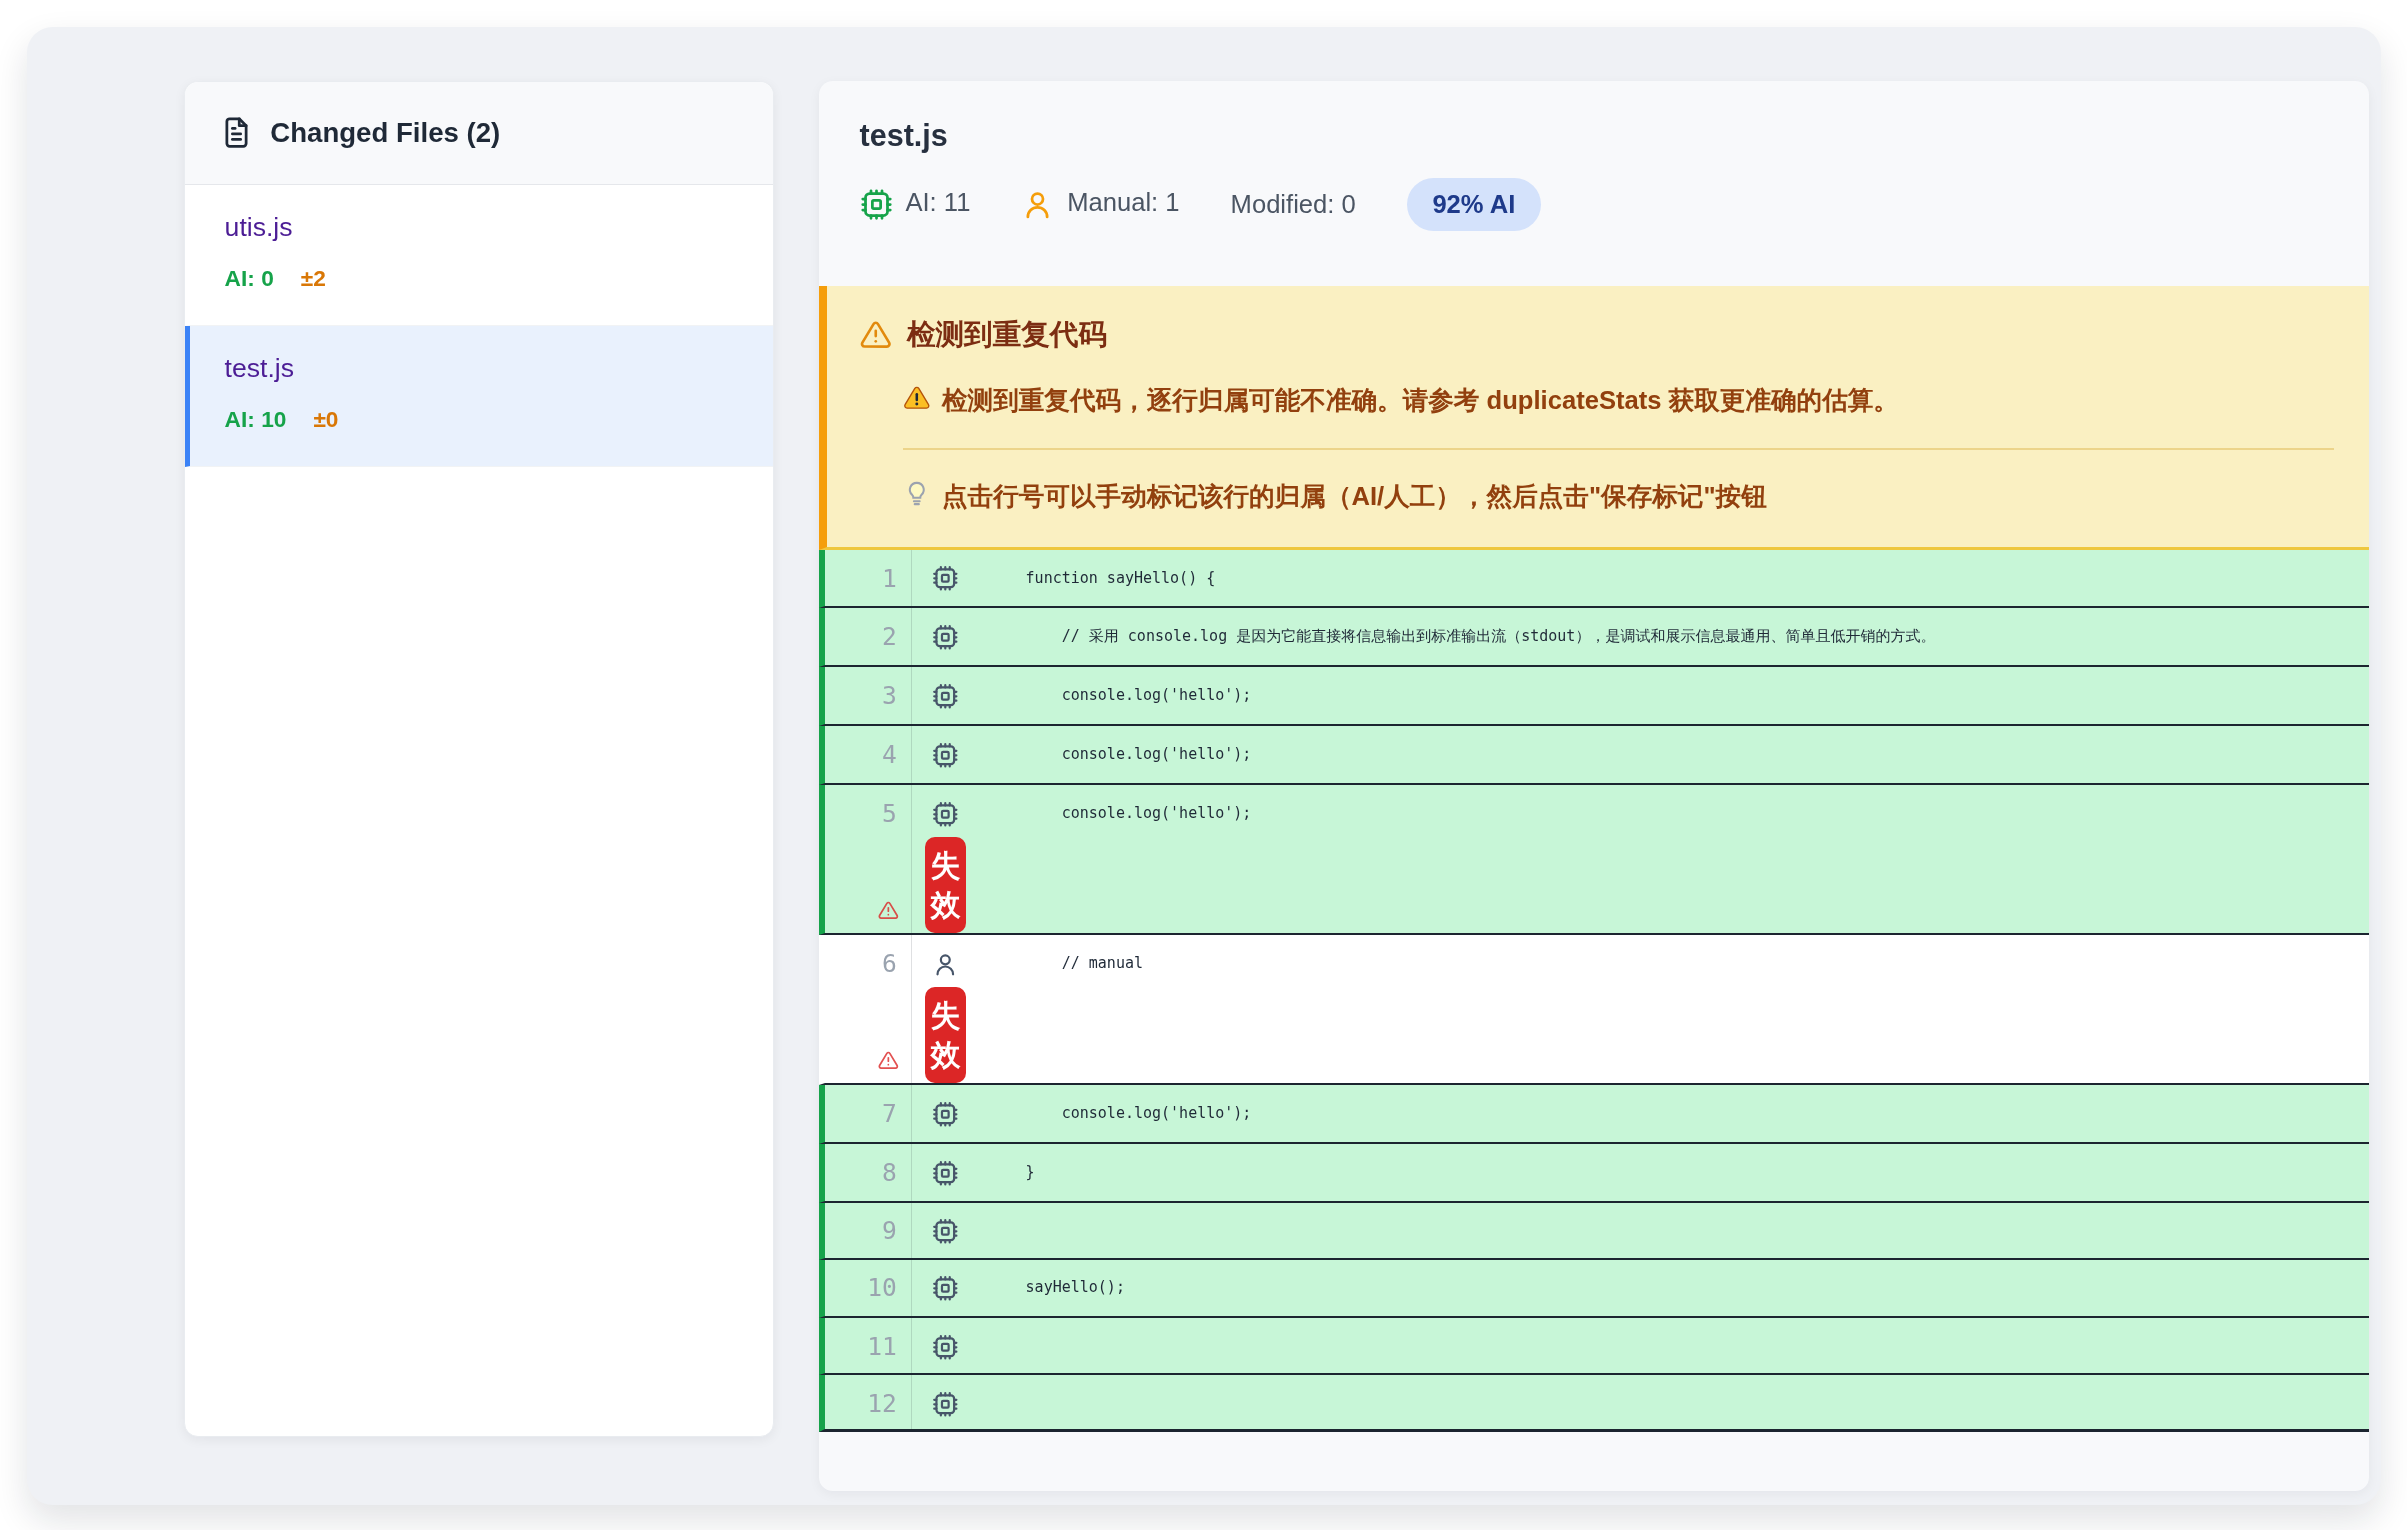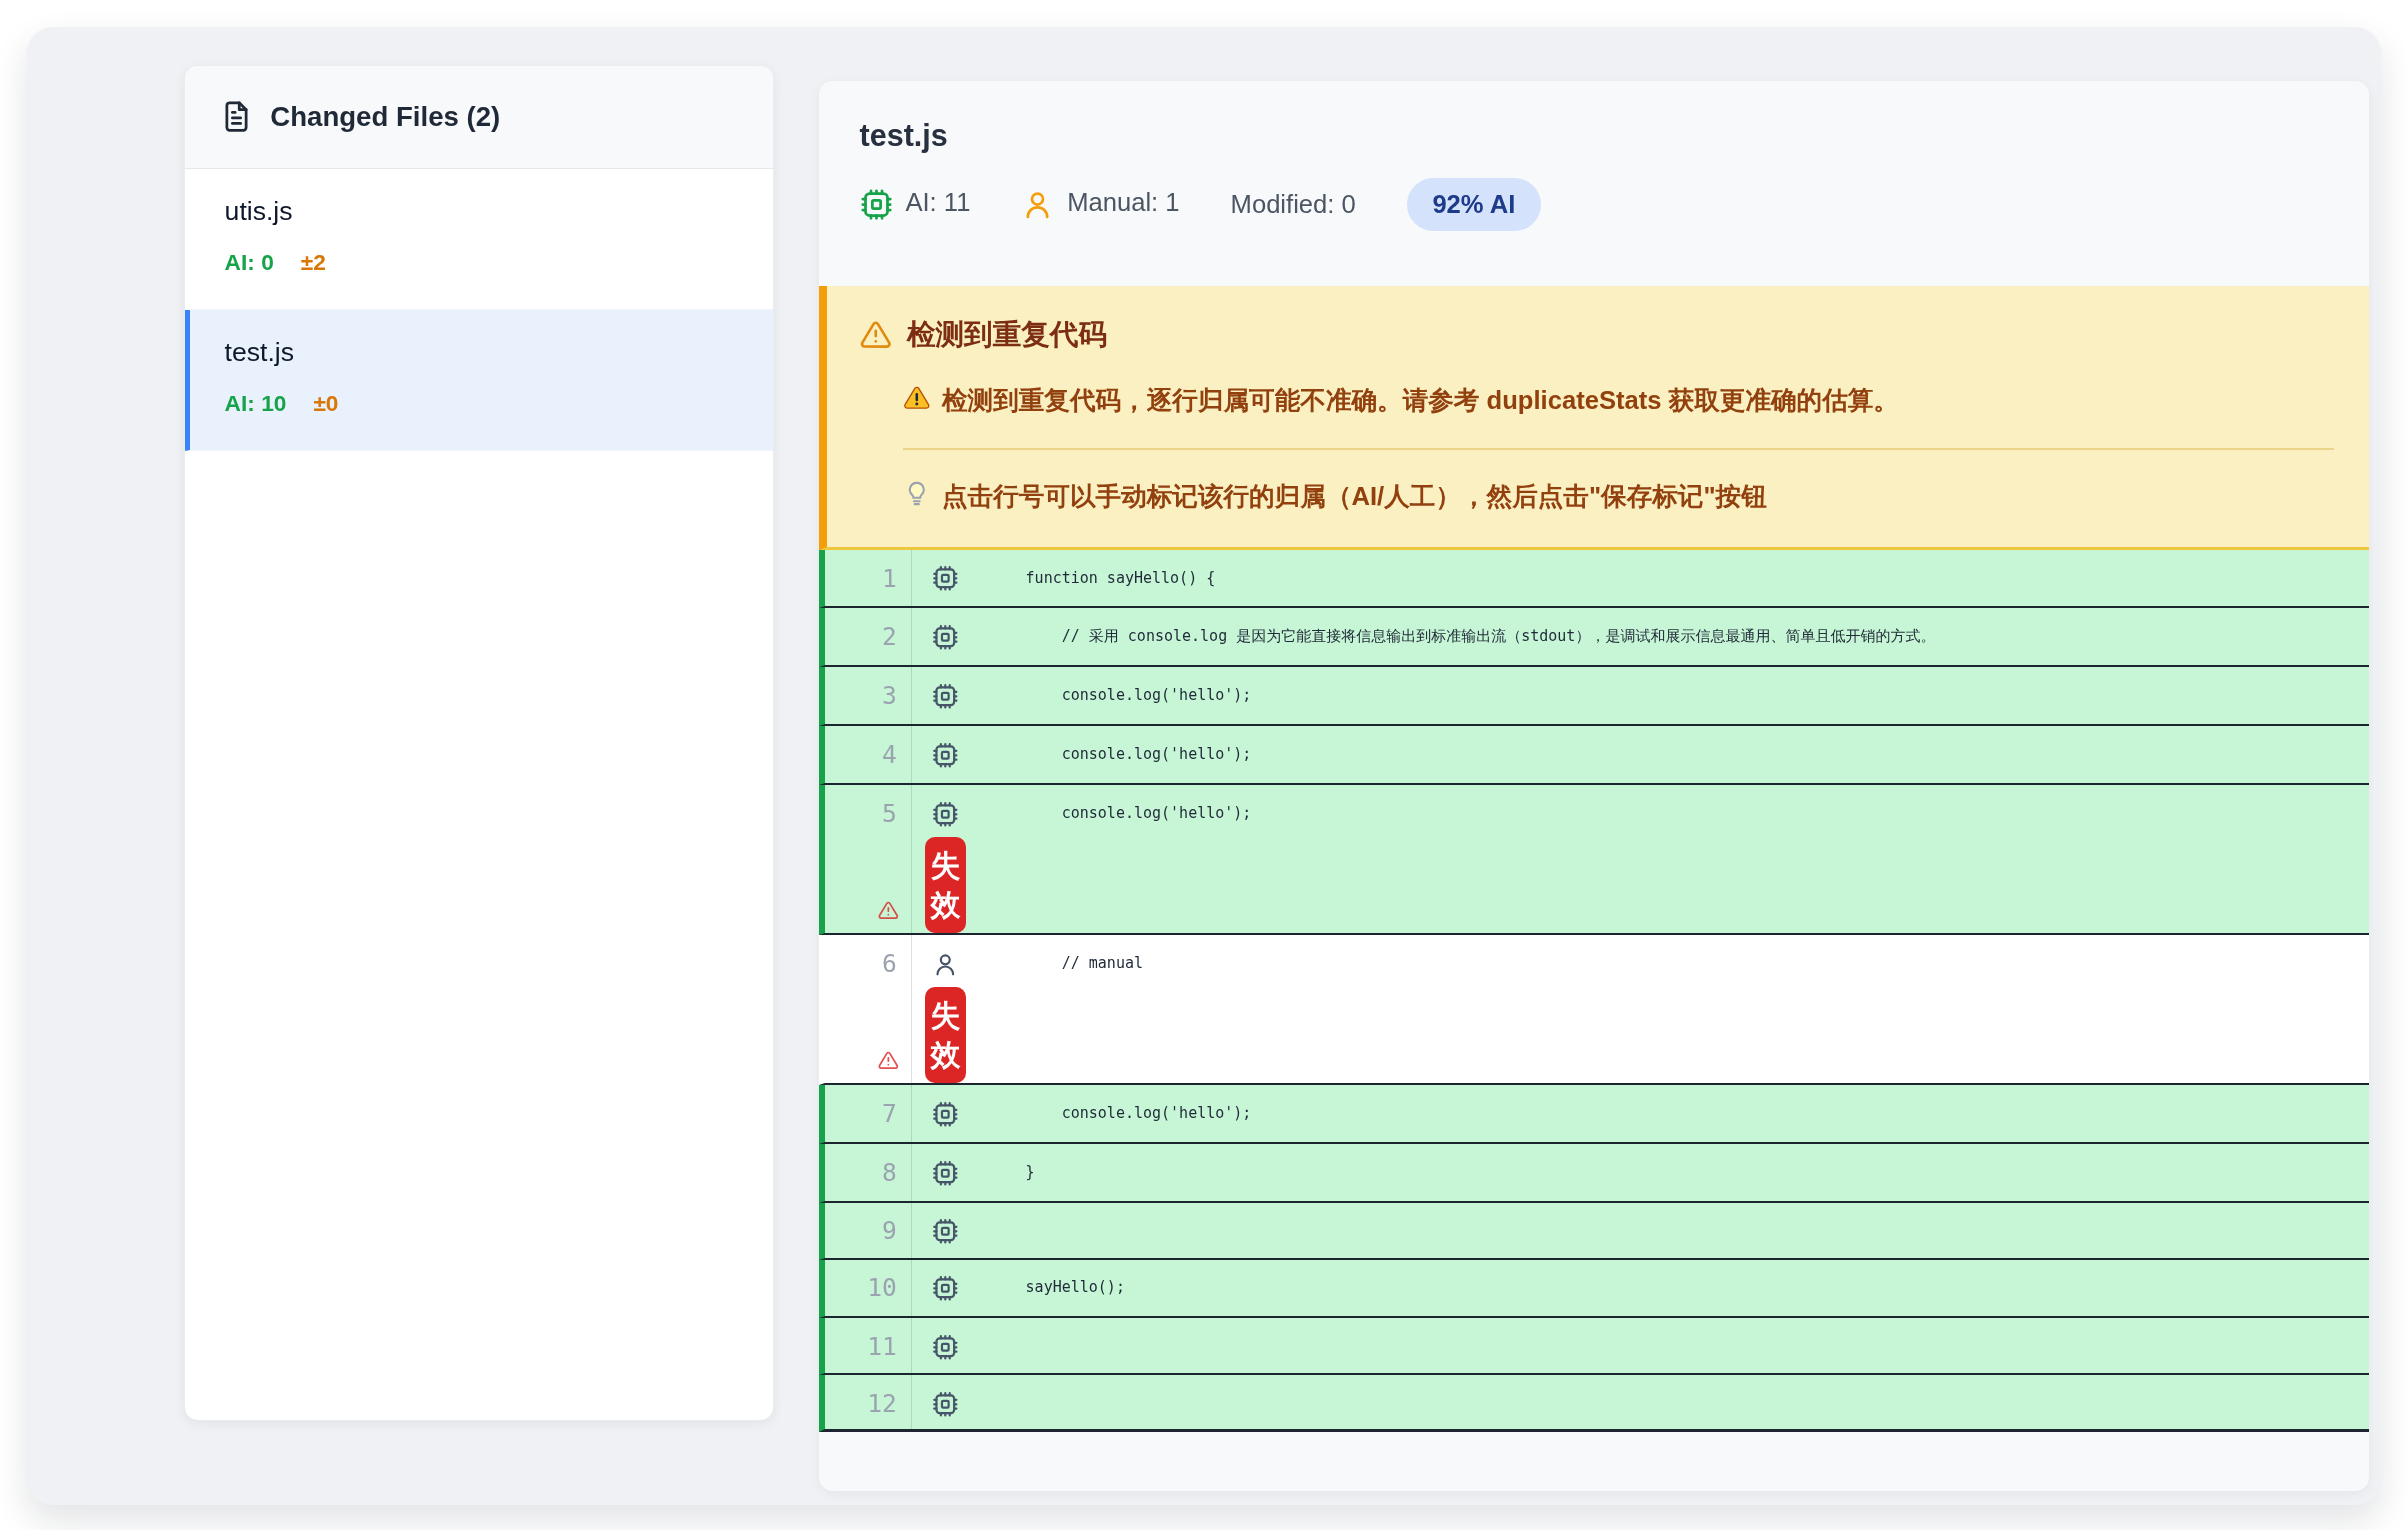--- a/index.html
+++ b/index.html
@@ -4,33 +4,33 @@
 <style>
   * { margin:0; padding:0; box-sizing:border-box; }
   html,body { width:2408px; height:1531px; background:#ffffff; overflow:hidden;
               font-family:"Liberation Sans","DejaVu Sans",sans-serif; }
 
   .panel { position:absolute; left:26.6px; top:26.6px; width:2354px; height:1478px;
            background:var(--panel-bg,#eff1f5); border-radius:25.6px;
            box-shadow:0 15.8px 35px rgba(15,23,42,.12); }
 
   
-  .sidebar-card { position:absolute; left:157px; top:38px; width:590px; height:1356px;
+  .sidebar-card { position:absolute; left:157px; top:54px; width:590px; height:1356px;
                   background:#ffffff; border-radius:13.8px; overflow:hidden;
                   border:1px solid #e9ecf0; box-shadow:0 3px 11.8px rgba(15,23,42,.06); }
   .sidebar-header { height:103px; display:flex; align-items:center; gap:17.7px;
                     padding:0 35px; background:#f8f9fb; border-bottom:1px solid #e5e7eb; }
   .sidebar-header svg { width:33px; height:33px; stroke:var(--text-dark,#1f2937); }
   .sidebar-title { font-size:27.6px; font-weight:700; color:var(--text-dark,#1f2937); }
 
   .file-item { min-height:141px; padding:27.6px 35px 23.6px 35px; border-left:5.9px solid transparent;
                border-bottom:1px solid #f1f3f5; cursor:pointer; }
   .file-item.selected { background:var(--selected-bg,#e9f1fd);
                         border-left:5.9px solid var(--accent-blue,#3b82f6); }
-  .file-name { font-size:26.6px; color:#0f172a; margin-bottom:21.7px; }
+  .file-name { font-size:26.6px; color:#4c1d95; margin-bottom:21.7px; }
   .file-stats { display:flex; align-items:center; gap:27px; }
   .ai-count   { font-size:22.7px; font-weight:700; color:var(--ai-green,#16a34a); }
   .delta-count{ font-size:22.7px; font-weight:700; color:var(--delta-amber,#d97706); }
 
   
   .main-card { position:absolute; left:792px; top:54px; width:1550px; height:1410px;
                background:var(--card-bg,#f8f9fb); border-radius:13.8px; overflow:hidden;
                box-shadow:0 3px 11.8px rgba(15,23,42,.05); }
   .main-header { height:205px; padding:37px 41px 0 41px; }
   .file-title { font-size:30.5px; font-weight:700; color:#27303f; }

